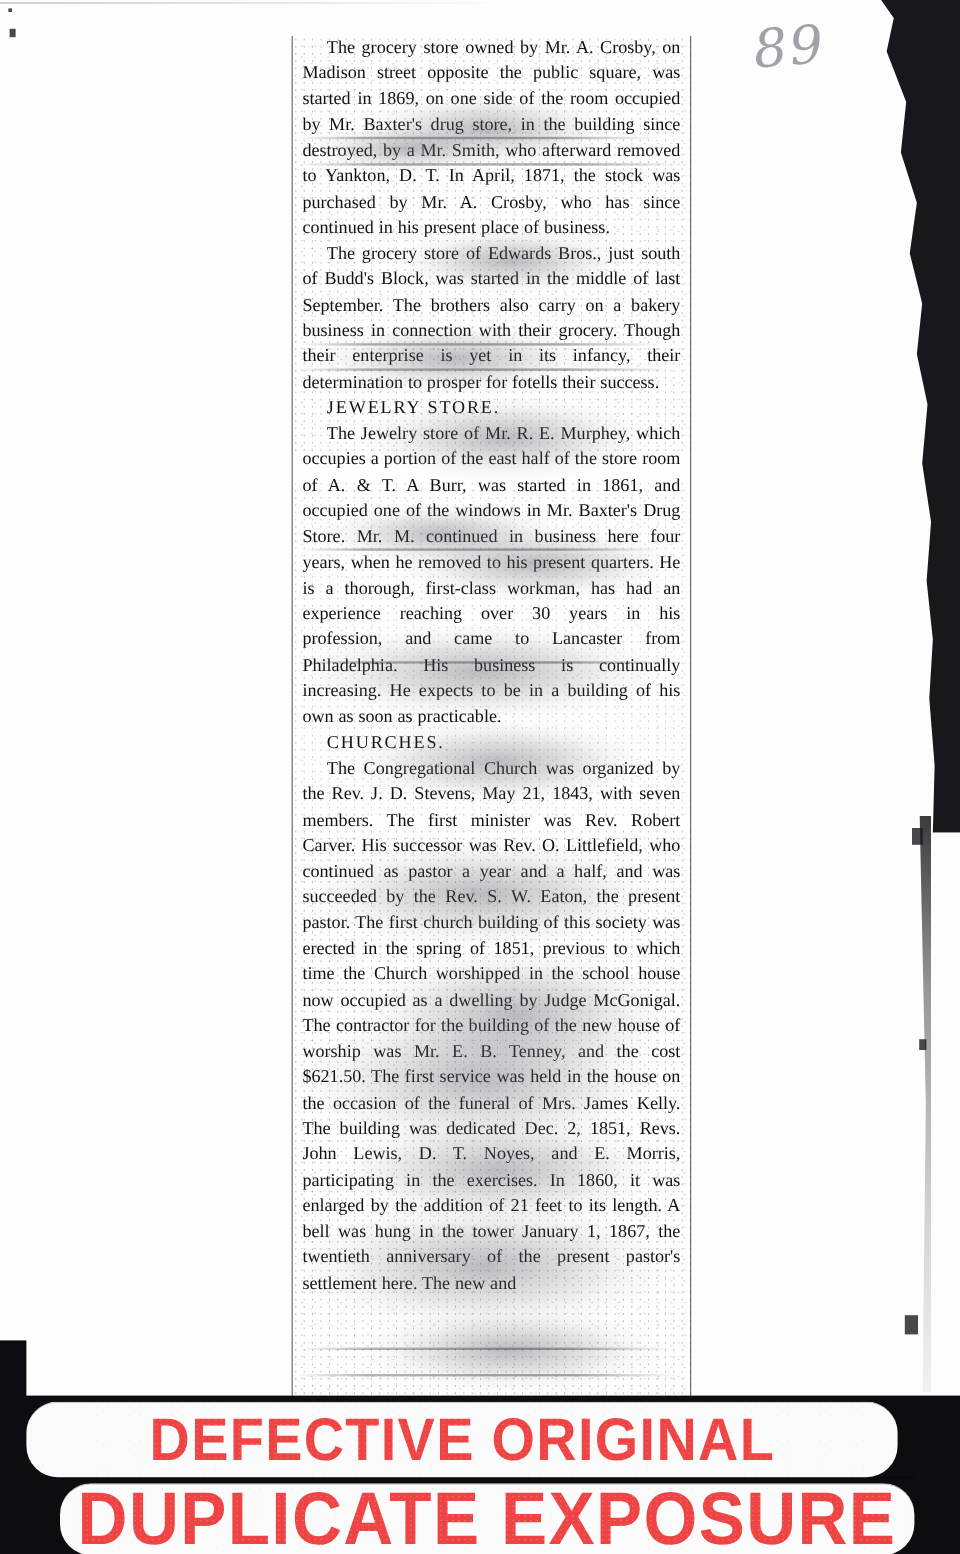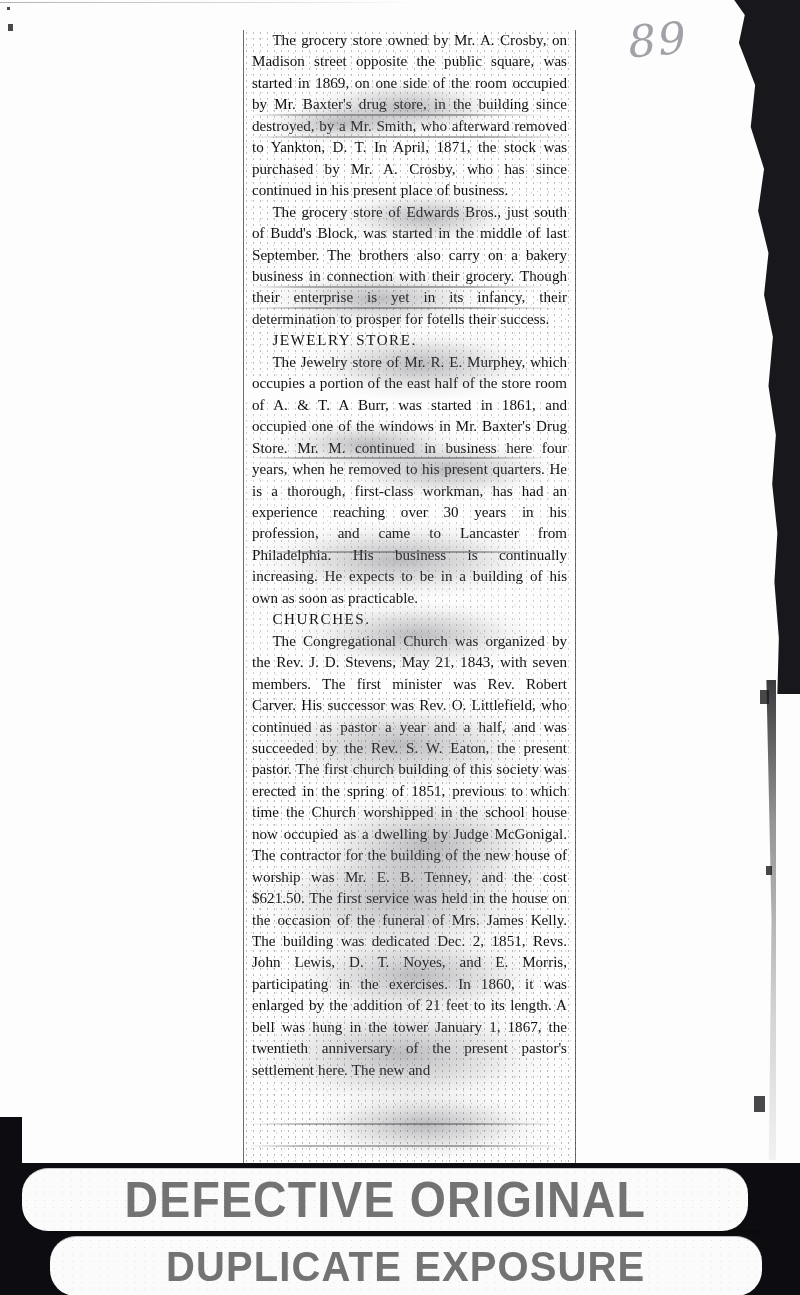--- a/index.html
+++ b/index.html
@@ -182,42 +182,42 @@
   }
 
   .slip {
     position: absolute;
     background: #fbfbfb;
     display: flex;
     align-items: center;
     justify-content: center;
     font-family: "Liberation Sans", "DejaVu Sans", sans-serif;
     font-weight: 700;
-    color: #737373;
+    color: #ef4444;
     white-space: nowrap;
     overflow: hidden;
     border-radius: 26px;
   }
 
   .slip-defective {
     left: 22px;
     top: 1168px;
     width: 726px;
     height: 62px;
     font-size: 50px;
     letter-spacing: 1.2px;
     border-top: 1px solid #c9c9c9;
   }
 
   .slip-duplicate {
     left: 50px;
     top: 1236px;
     width: 712px;
     height: 59px;
-    font-size: 43px;
+    font-size: 62px;
     letter-spacing: 1.2px;
     border-top: 1px solid #bdbdbd;
   }
 
   .slip-text {
     transform: scaleX(0.93);
     transform-origin: center;
   }
 
   .slip-grain {

